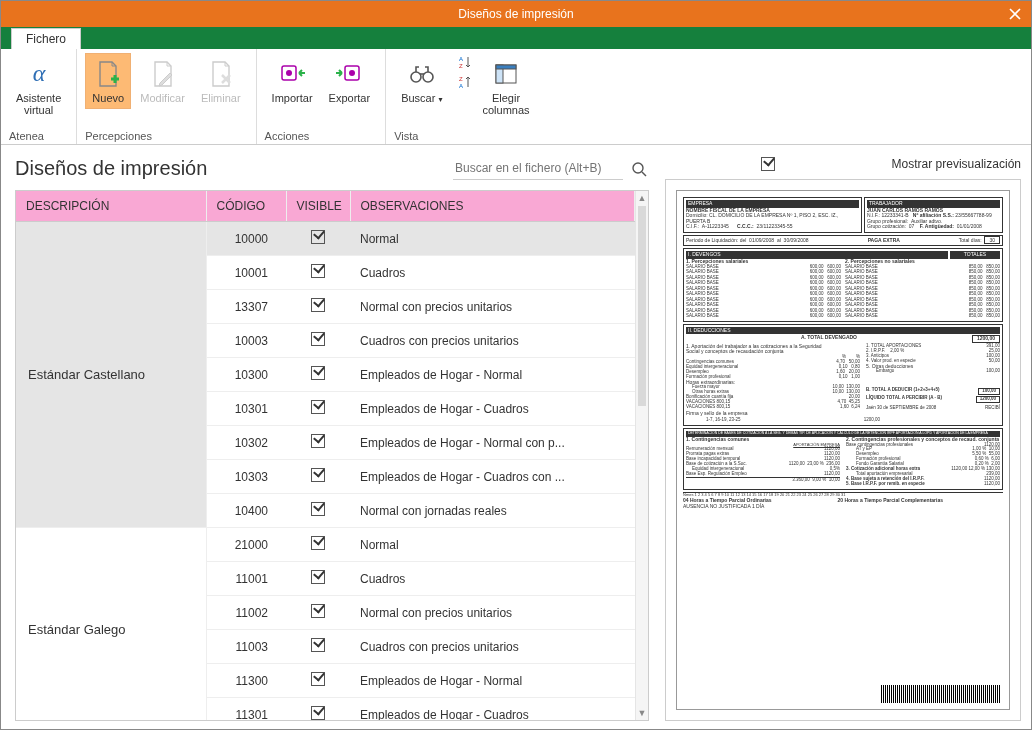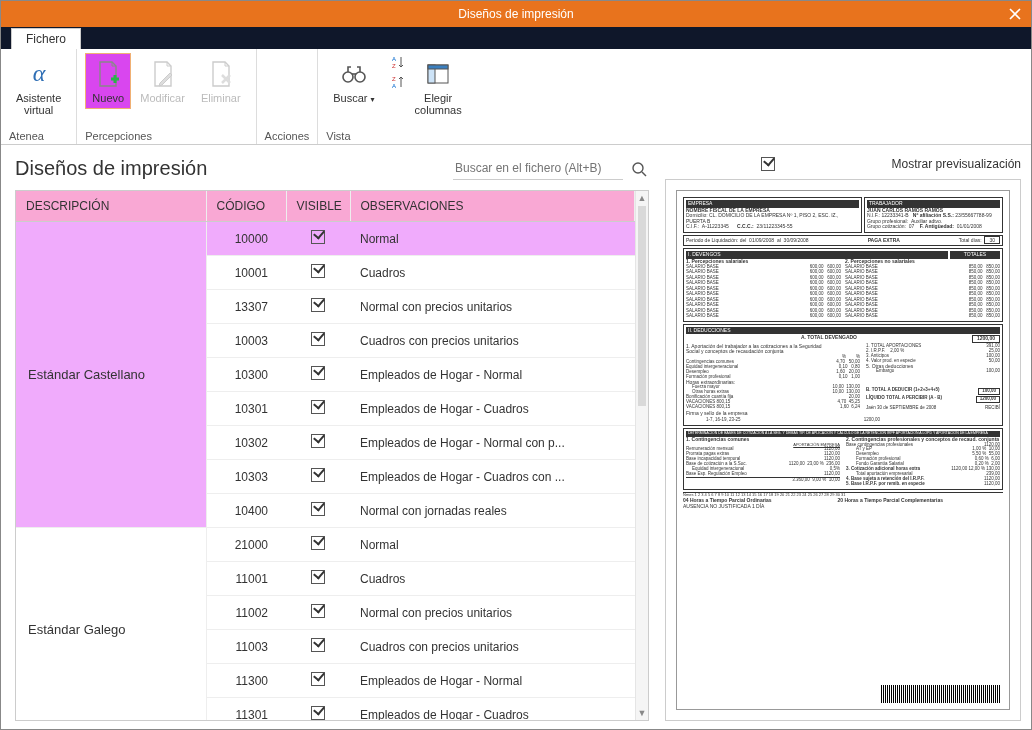--- a/index.html
+++ b/index.html
@@ -1,48 +1,48 @@
 <!DOCTYPE html>
 <html><head>
 <meta charset="utf-8">
 <style>
   * { box-sizing: border-box; margin: 0; padding: 0; }
   body { font-family: "Segoe UI", Tahoma, sans-serif; font-size: 12px; color: #333; background: #fff; width: 1032px; height: 730px; overflow: hidden; border: 1px solid #888; display:flex; flex-direction:column;}
   .titlebar { background: #e8731d; color: #fff; height: 26px; display: flex; align-items: center; justify-content: center; position: relative; }
   .titlebar .title { font-size: 12px; }
   .titlebar .close { position: absolute; right: 6px; top: 3px; width: 20px; height: 20px; display:flex; align-items:center; justify-content:center; font-size:14px; cursor:pointer;}
-  .tabstrip { background: #0f172a; height: 22px; display:flex; align-items:flex-end; padding-left:10px;}
+  .tabstrip { background: #15803d; height: 22px; display:flex; align-items:flex-end; padding-left:10px;}
   .tabstrip .tab { background:#fff; color:#333; padding:3px 14px; font-size:12px; border:1px solid #ccc; border-bottom:none; cursor:pointer;}
   .ribbon { background:#fff; border-bottom:1px solid #ccc; display:flex; align-items:stretch; height:96px; }
   .rgroup { border-right:1px solid #ddd; display:flex; flex-direction:column; padding:4px 8px 2px;}
   .rgroup .btns { display:flex; gap:2px; flex:1; align-items:flex-start;}
   .rgroup .label { text-align:left; font-size:11px; color:#555; padding-top:2px;}
   .rbtn { display:flex; flex-direction:column; align-items:center; justify-content:flex-start; padding:4px 6px; min-width:46px; cursor:pointer; text-align:center; font-size:11px; border:1px solid transparent;}
-  .rbtn.sel { background:#d946ef; border:1px solid #f0b073;}
+  .rbtn.sel { background:#fdba74; border:1px solid #f0b073;}
   .rbtn .ic { width:32px; height:32px; display:flex; align-items:center; justify-content:center; margin-bottom:2px;}
   .rbtn.disabled { color:#bbb; cursor:default;}
   .small-col { display:flex; flex-direction:column; gap:2px; margin-left:4px;}
   .small-col .sic { width:18px; height:18px; display:flex; align-items:center; justify-content:center; cursor:pointer; font-size:11px; color:#555;}
   .main { display:flex; flex:1; overflow:hidden;}
   .left { width:658px; display:flex; flex-direction:column; padding:12px 10px 8px 14px; overflow:hidden;}
   .right { flex:1; padding:12px 10px 8px 6px; display:flex; flex-direction:column;}
   .left-header { display:flex; align-items:center; justify-content:space-between; margin-bottom:10px;}
   .page-title { font-size:20px; font-weight:400; color:#333;}
   .searchbox { display:flex; align-items:center; gap:6px;}
   .searchbox input { border:none; border-bottom:1px solid #ccc; padding:4px 2px; width:170px; font-size:12px; outline:none;}
   .searchbox .sicon { width:20px; height:20px; display:flex; align-items:center; justify-content:center; cursor:text;}
   .grid-wrap { flex:1; border:1px solid #ccc; display:flex; overflow:hidden; position:relative;}
   .grid { flex:1; overflow:hidden;}
   table { width:100%; border-collapse:collapse; table-layout:fixed;}
   thead th { text-align:left; font-weight:400; font-size:12px; color:#333; padding:8px 10px; border-bottom:1px solid #ccc; border-right:1px solid #eee; background:#f9a8d4;}
   tbody td { padding:8px 10px; border-bottom:1px solid #eee; font-size:12px; vertical-align:middle;}
   tbody td.codigo { text-align:right; padding-right:18px;}
   tbody td.vis { text-align:center;}
   tbody td.obs { white-space:nowrap; overflow:hidden; text-overflow:ellipsis;}
-  tbody tr.sel td { background:#f0abfc;}
+  tbody tr.sel td { background:#e5e5e5;}
   .desc-cell { vertical-align:middle; font-size:13px; padding-left:12px; border-right:1px solid #eee;}
   .chk { display:inline-block; width:14px; height:14px; border:1px solid #555; position:relative; margin:0 auto;}
   .chk.checked::after { content:""; position:absolute; left:2px; top:-1px; width:8px; height:5px; border-left:2px solid #333; border-bottom:2px solid #333; transform:rotate(-50deg);}
   .scrollbar { width:13px; background:#f5f5f5; border-left:1px solid #e5e5e5; position:relative;}
   .scrollbar .arr { height:14px; display:flex; align-items:center; justify-content:center; font-size:9px; color:#888; cursor:pointer;}
   .scrollbar .thumb { position:absolute; left:2px; right:2px; top:15px; height:200px; background:#d9d9d9;}
   .preview-check { display:flex; align-items:center; gap:20px; margin-bottom:8px;}
   .preview-panel { flex:1; border:1px solid #ccc; padding:10px; overflow:hidden;}
   .doc { border:1px solid #999; width:100%; height:100%; position:relative; font-size:5px; color:#333; padding:6px; line-height:1.1; background:#fff;}
   .doc .hdr { display:flex; gap:2px;}
@@ -117,20 +117,40 @@
             </svg>
         </span>
         <span>Eliminar</span>
       </div>
     </div>
     <div class="label">Percepciones</div>
   </div>
 
   <div class="rgroup">
     <div class="btns">
+      <div class="rbtn">
+        <span class="ic">
+          <svg width="30" height="30" viewBox="0 0 30 30">
+              <rect x="5" y="7" width="14" height="14" rx="2" fill="none" stroke="#a0a" stroke-width="1.5"></rect>
+              <circle cx="12" cy="14" r="3" fill="#a0a"></circle>
+              <path d="M22 14 h6 M22 14 l3 -3 M22 14 l3 3" stroke="#2bb24a" stroke-width="2" fill="none"></path>
+            </svg>
+        </span>
+        <span>Importar</span>
+      </div>
+      <div class="rbtn">
+        <span class="ic">
+          <svg width="30" height="30" viewBox="0 0 30 30">
+              <rect x="11" y="7" width="14" height="14" rx="2" fill="none" stroke="#a0a" stroke-width="1.5"></rect>
+              <circle cx="18" cy="14" r="3" fill="#a0a"></circle>
+              <path d="M2 14 h6 M8 14 l-3 -3 M8 14 l-3 3" stroke="#2bb24a" stroke-width="2" fill="none"></path>
+            </svg>
+        </span>
+        <span>Exportar</span>
+      </div>
     </div>
     <div class="label">Acciones</div>
   </div>
 
   <div class="rgroup" style="border-right:none;">
     <div class="btns">
       <div class="rbtn">
         <span class="ic">
           <svg width="30" height="30" viewBox="0 0 30 30">
               <circle cx="9" cy="18" r="5" fill="none" stroke="#555" stroke-width="1.6"></circle>

